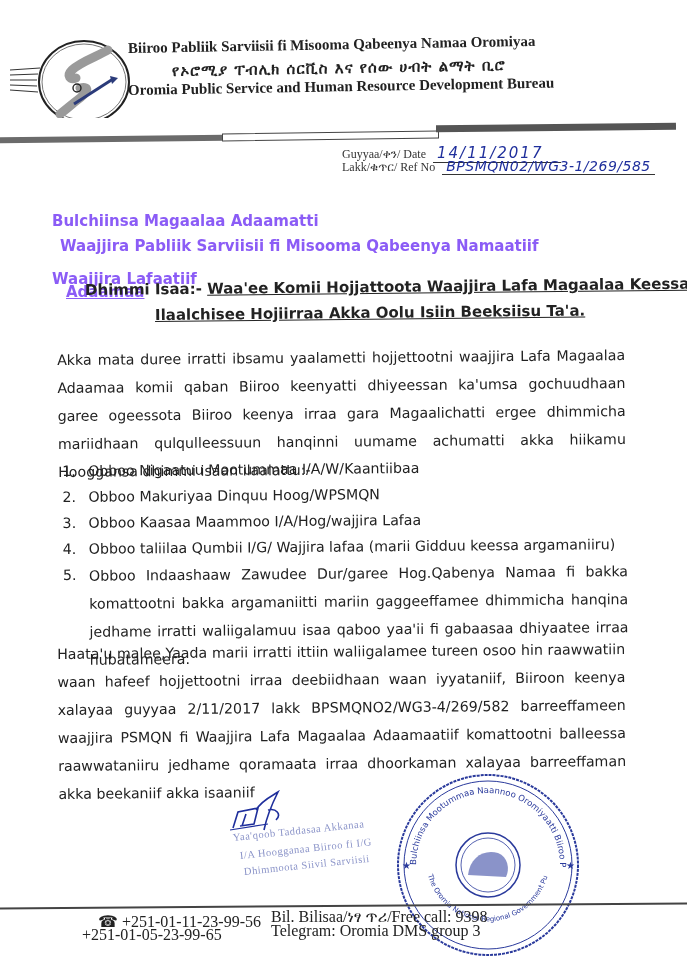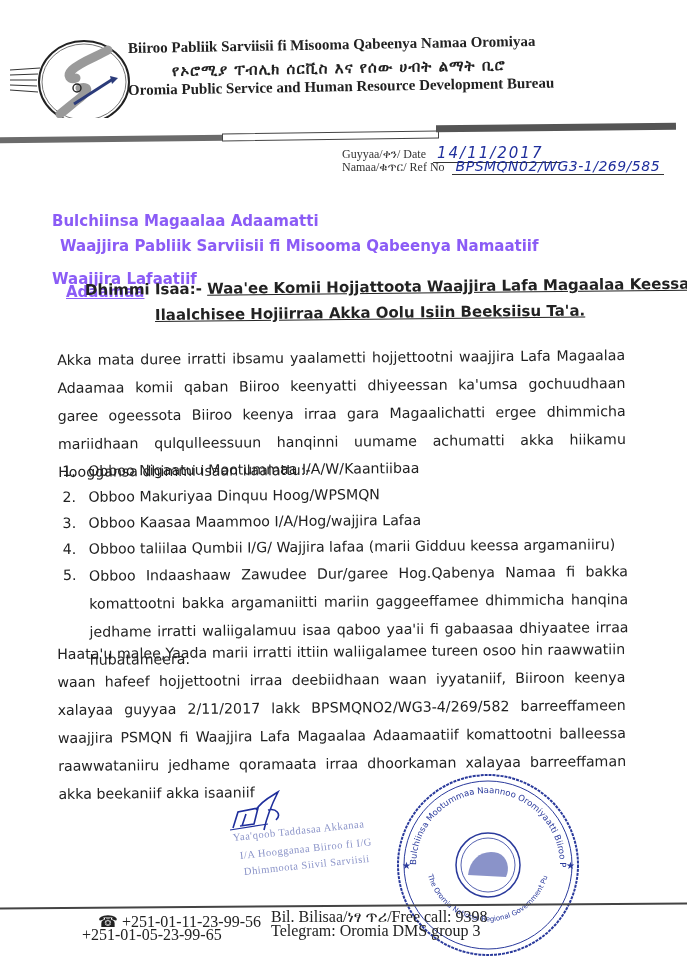--- a/index.html
+++ b/index.html
@@ -83,21 +83,21 @@
 
 <div class="rule rule-left"></div>
 <div class="rule rule-mid"></div>
 <div class="rule rule-right"></div>
 
 <div class="abs meta serif meta-date">
   <span>Guyyaa/ቀን/ Date</span>
   <span class="hand hand-date">14/11/2017</span>
 </div>
 <div class="abs meta serif meta-ref">
-  <span>Namaa/ቁጥር/ Ref No</span>
+  <span>Lakk/ቁጥር/ Ref No</span>
   <span class="hand hand-ref">BPSMQN02/WG3-1/269/585</span>
 </div>
 
 <div class="abs addr a1">Bulchiinsa Magaalaa Adaamatti</div>
 <div class="abs addr a2">Waajjira Pabliik Sarviisii fi Misooma Qabeenya Namaatiif</div>
 <div class="abs addr a3">Waajjira Lafaatiif</div>
 <div class="abs addr a4">Adaamaa</div>
 
 <div class="abs subject">
   <span>Dhimmi Isaa:-</span>

